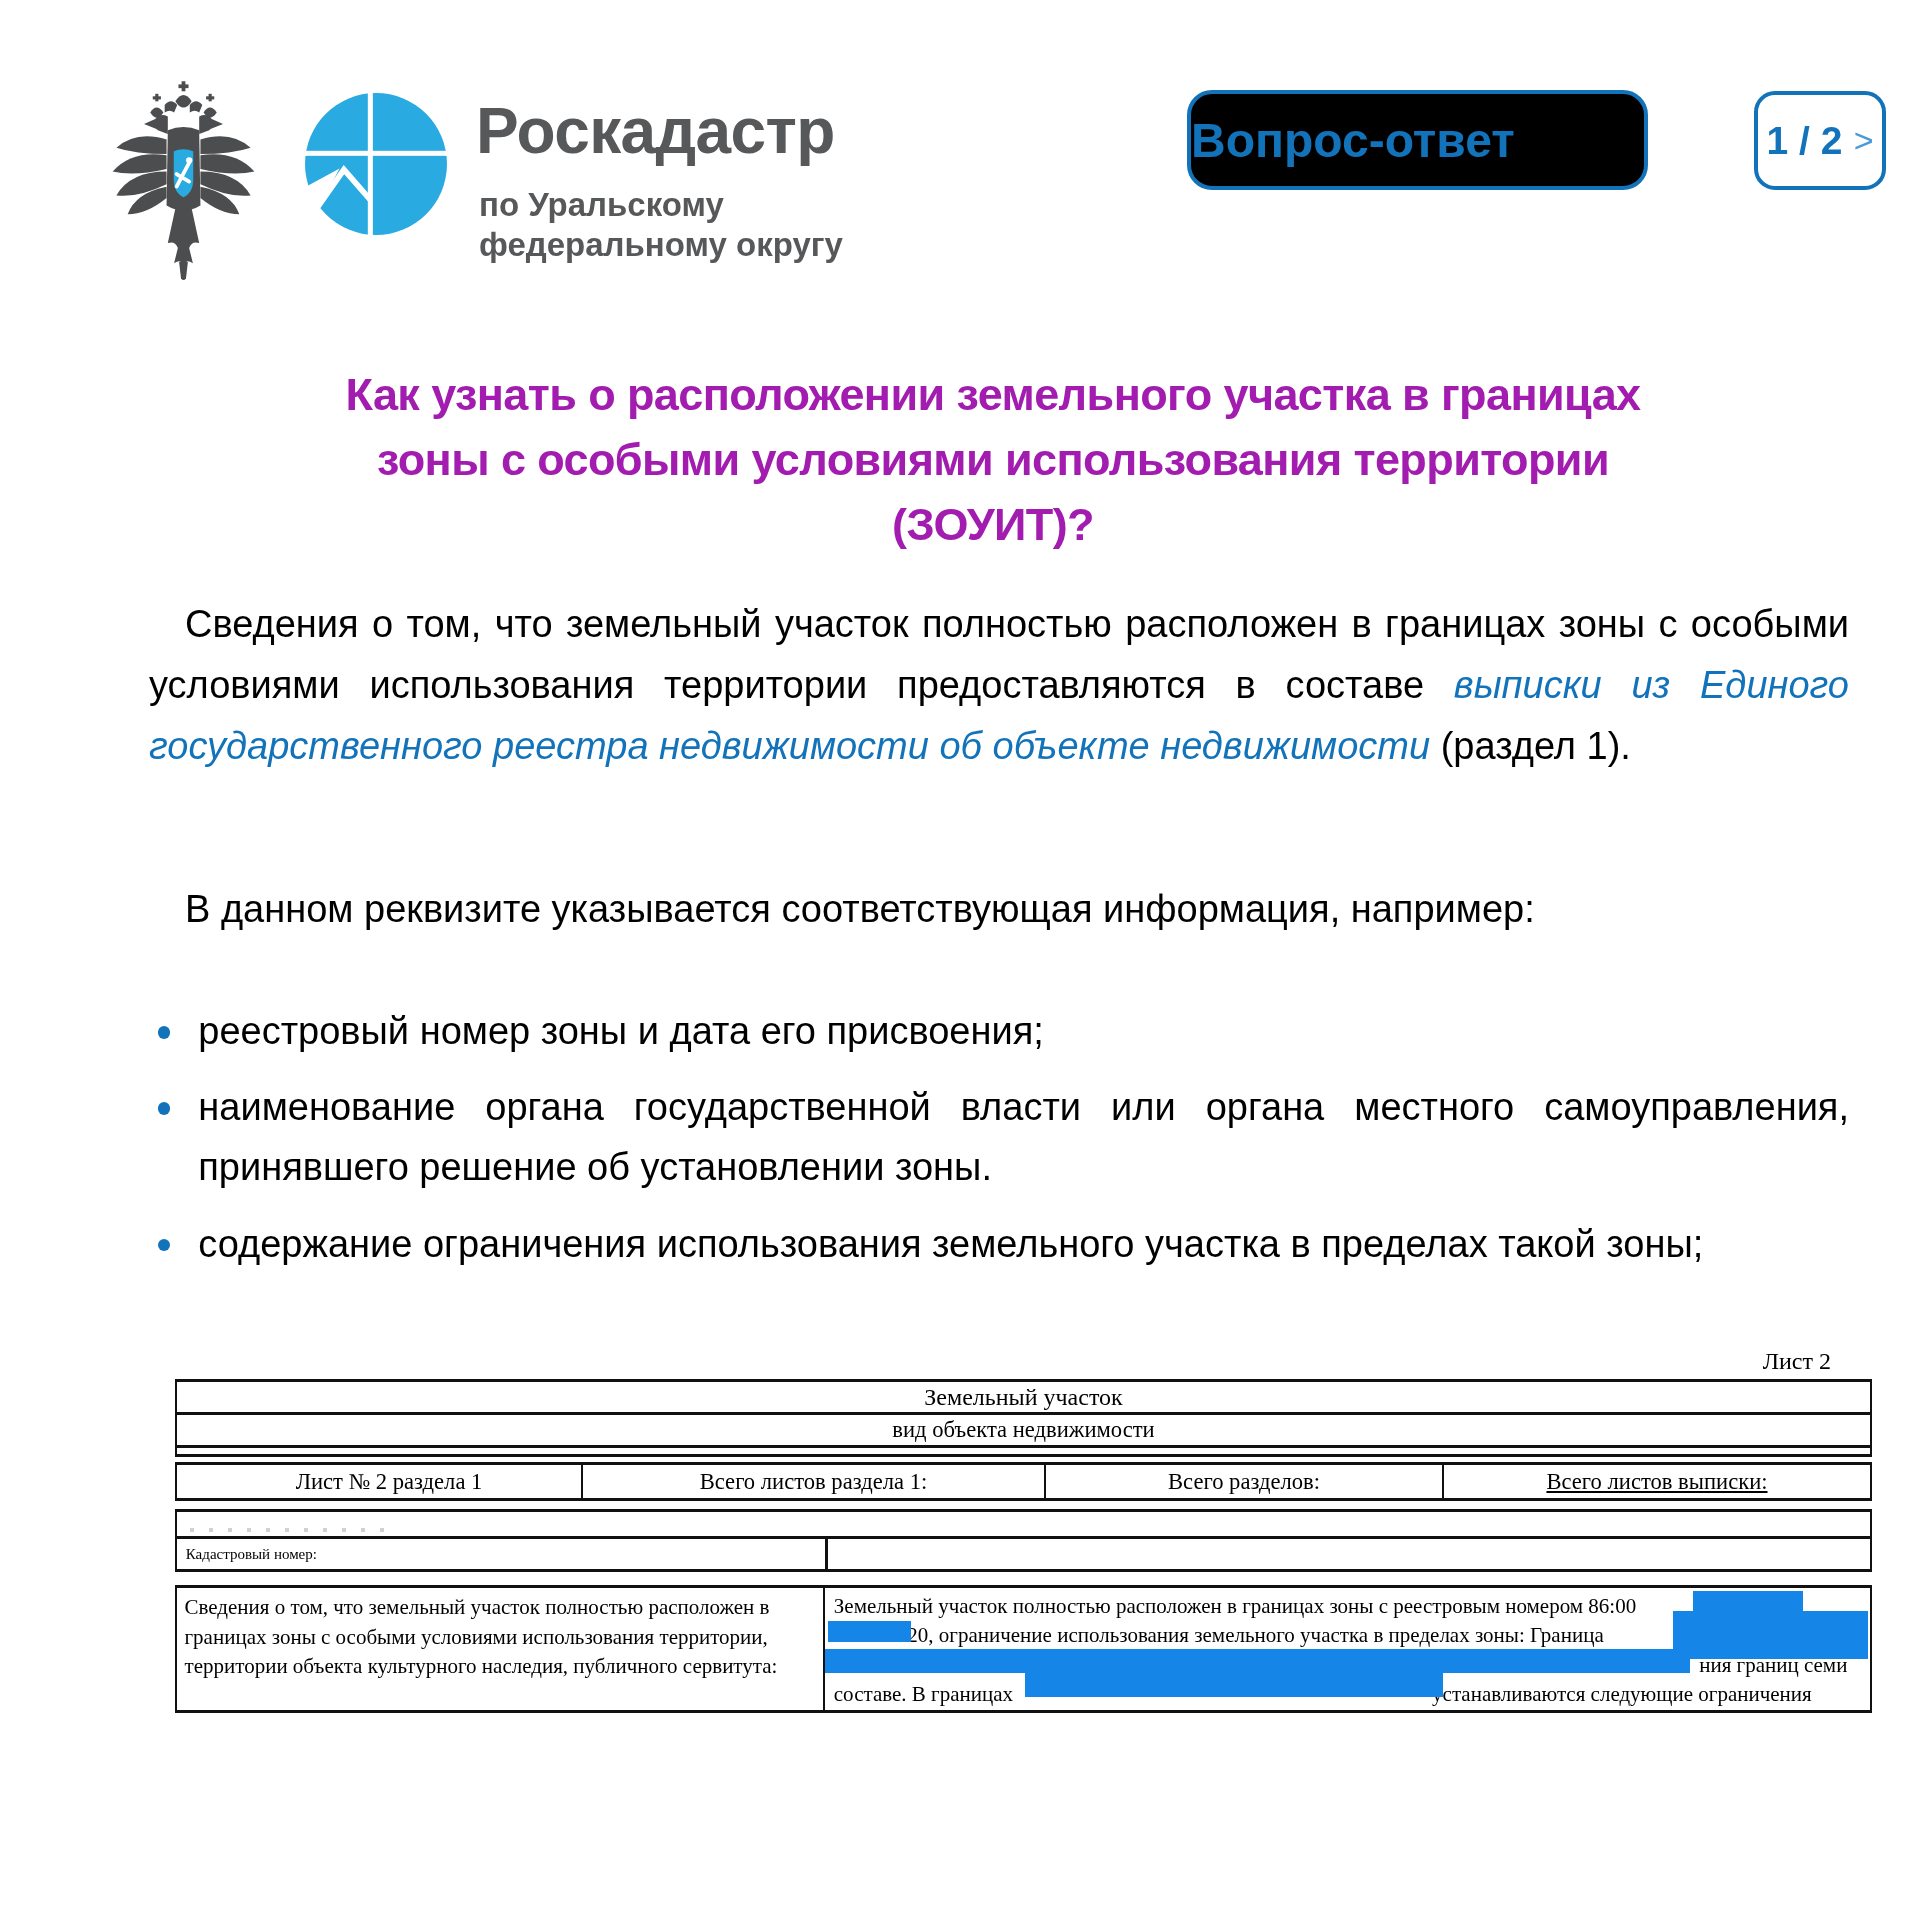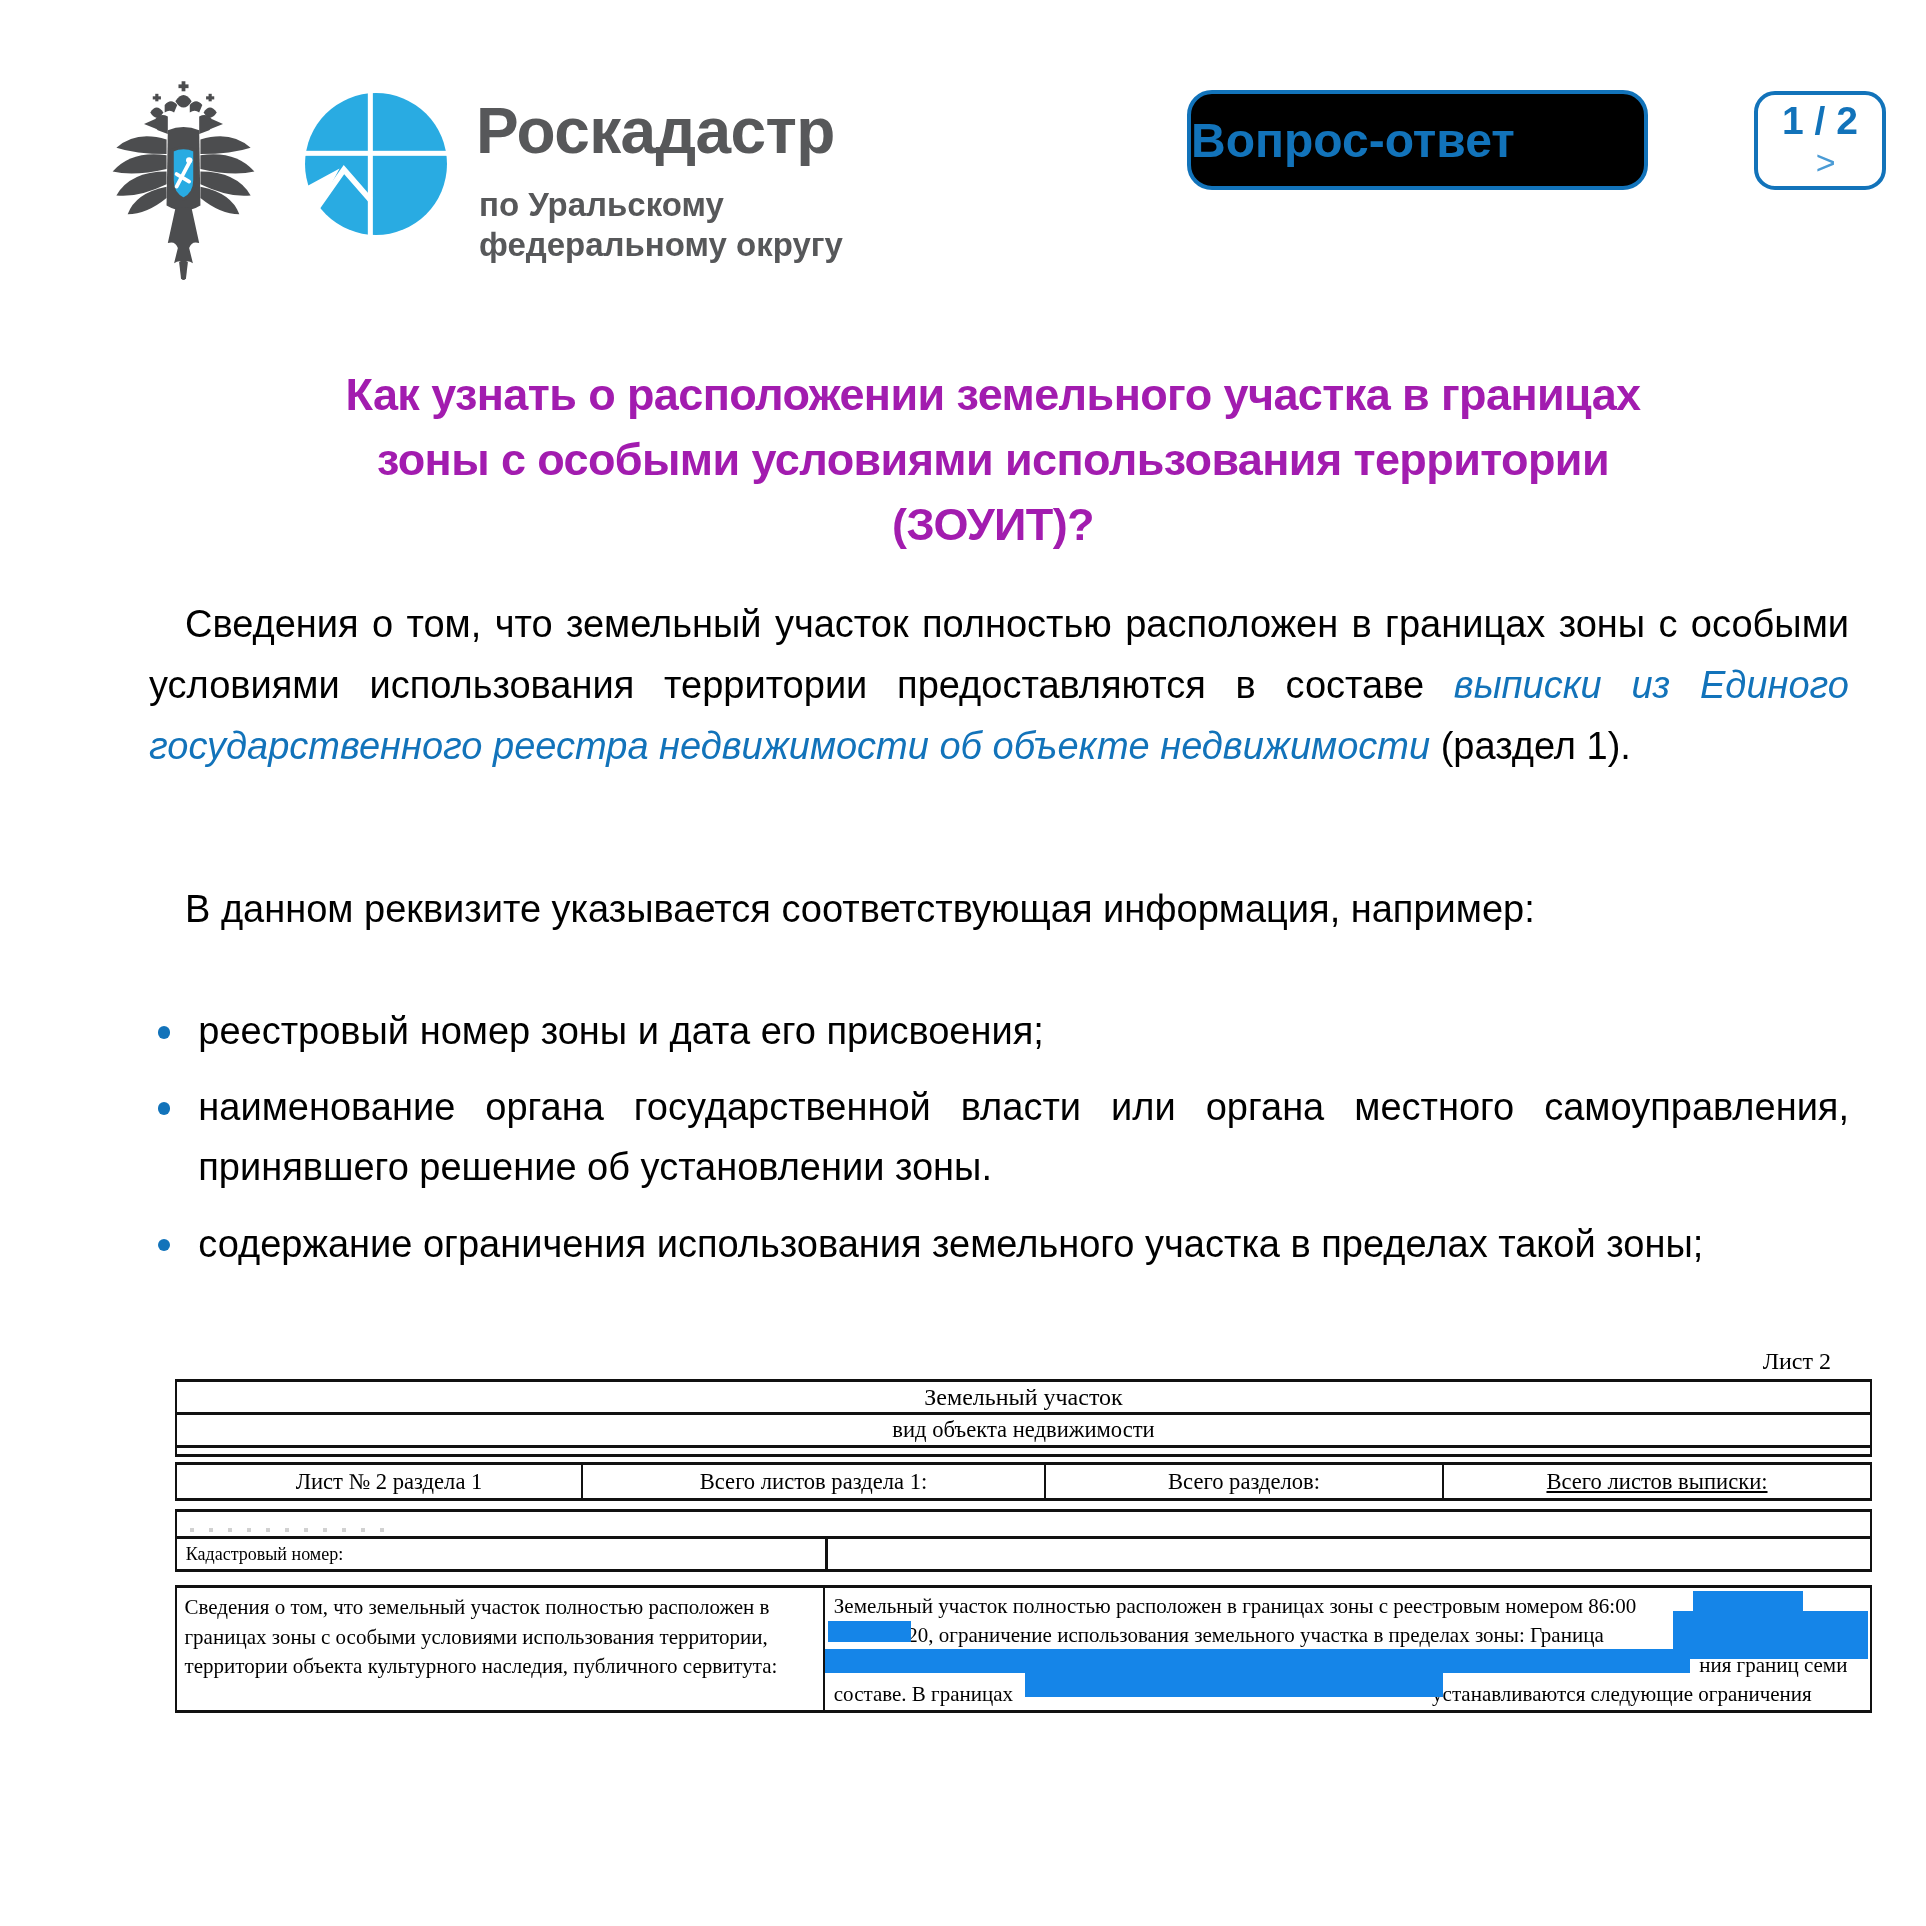--- a/index.html
+++ b/index.html
@@ -9,21 +9,21 @@
   
   .eagle{position:absolute;left:75px;top:80px;width:157px;height:207px;}
   .logo-circle{position:absolute;left:275px;top:93px;width:142px;height:142px;}
   .org-name{position:absolute;left:446px;top:94px;font-size:64px;font-weight:700;color:#57585a;letter-spacing:-0.6px;}
   .org-region{position:absolute;left:449px;top:185px;font-size:33px;line-height:40px;font-weight:700;color:#57585a;}
   .qa-button{position:absolute;left:1157px;top:90px;width:461px;height:100px;border:4.4px solid #1273ba;
              border-radius:25px;display:flex;align-items:center;justify-content:flex-start;box-sizing:border-box;
              background:#000000;cursor:pointer;}
   .qa-button span{font-size:48px;font-weight:700;color:#1273ba;}
   .pager{position:absolute;left:1724px;top:91px;width:132px;height:99px;border:4.4px solid #1273ba;
-         border-radius:21px;display:flex;align-items:center;justify-content:center;box-sizing:border-box;background:#fff;flex-direction:column;}
+         border-radius:21px;display:flex;align-items:center;justify-content:center;box-sizing:border-box;background:#fff;}
   .pager .nums{font-size:39px;font-weight:700;color:#1273ba;}
   .pager .chev{font-size:34px;font-weight:400;color:#4a9bd5;margin-left:11.3px;cursor:pointer;}
 
   
   .question{position:absolute;left:94px;top:362px;width:1738px;text-align:center;
             font-size:45px;line-height:65px;font-weight:700;color:#a21caf;letter-spacing:-0.6px;}
   .para{position:absolute;left:119px;width:1700px;font-size:38px;line-height:61px;text-align:justify;}
   .p1{top:594px;text-indent:36px;}
   .p2{top:879px;text-indent:36px;}
   .accent-it{color:#1273ba;font-style:italic;}
@@ -43,21 +43,21 @@
   .blockB{top:114px;display:flex;}
   .blockB .hcell{height:33px;display:flex;align-items:center;justify-content:center;font-size:22.6px;box-sizing:border-box;}
   .hc1{flex:0 0 406px;border-right:2.5px solid #111;padding-left:20px;}
   .hc2{flex:0 0 463px;border-right:2.5px solid #111;}
   .hc3{flex:0 0 398px;border-right:2.5px solid #111;}
   .hc4{flex:1;text-decoration:underline;}
   .blockC{top:161px;}
   .blockC .emptyrow{position:relative;height:24px;border-bottom:3.1px solid #111;}
   .dots{position:absolute;left:12.5px;top:16.3px;width:207px;height:3.8px;opacity:.45;
         background:repeating-linear-gradient(90deg,#9a9a9a 0 4.4px,transparent 4.4px 19px);}
-  .blockC .cadrow{position:relative;height:30px;display:flex;align-items:center;font-size:18px;}
+  .blockC .cadrow{position:relative;height:30px;display:flex;align-items:center;font-size:15px;}
   .cad-divider{position:absolute;left:648px;top:0;bottom:0;width:2.5px;background:#111;}
   .cad-label{padding-left:8.8px;}
   .blockD{top:237px;height:128px;display:flex;}
   .zouit-label{flex:0 0 648px;box-sizing:border-box;border-right:2.5px solid #111;
                padding:5px 11.3px 0 7.5px;font-size:21px;line-height:29.5px;}
   .zouit-value{flex:1;position:relative;font-size:21px;overflow:hidden;}
   .vline{position:absolute;left:8.8px;right:5px;height:29.5px;display:flex;align-items:center;}
   .vl1{top:3.8px;}
   .vl2{top:33px;}
   .vl3{top:63px;justify-content:flex-end;padding-right:17.6px;}

